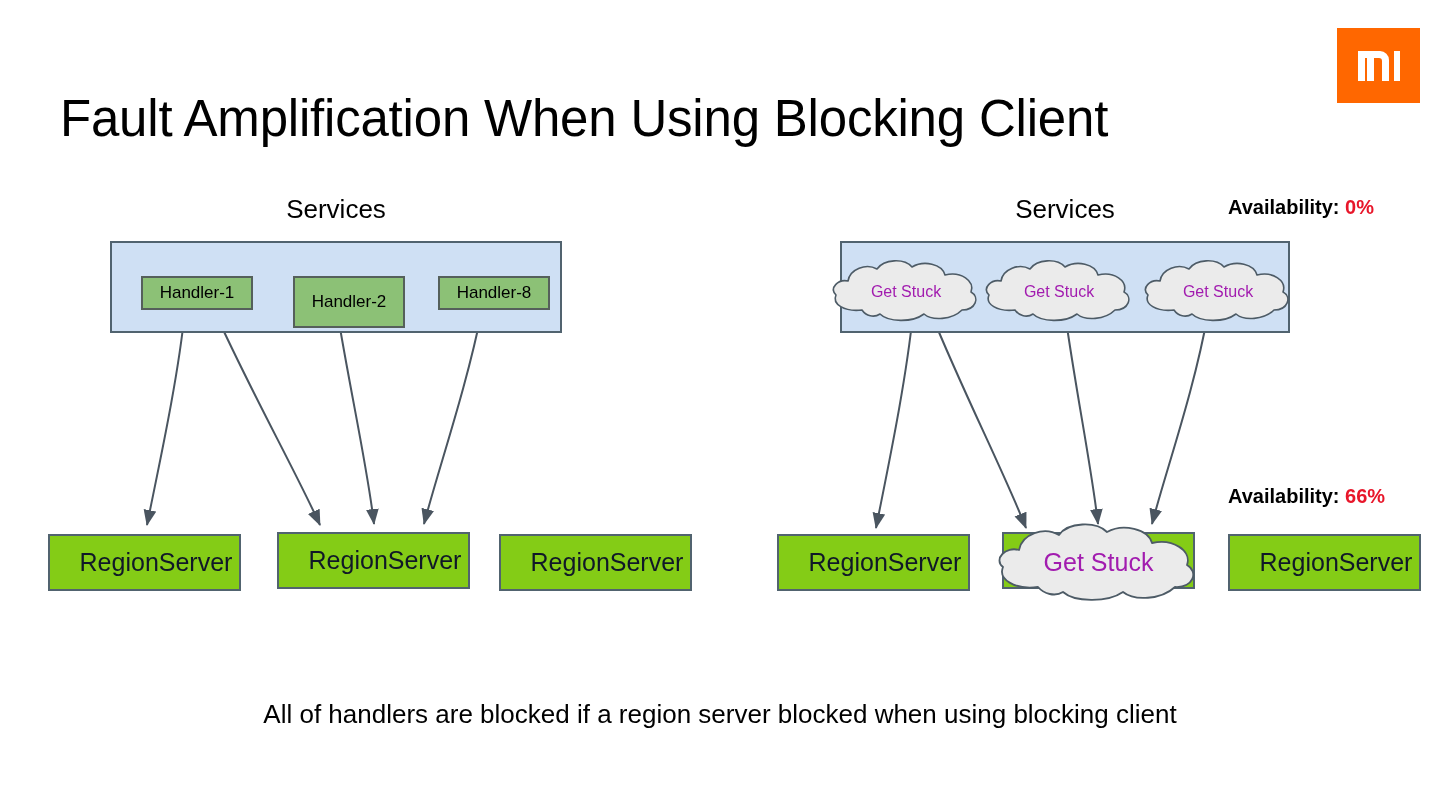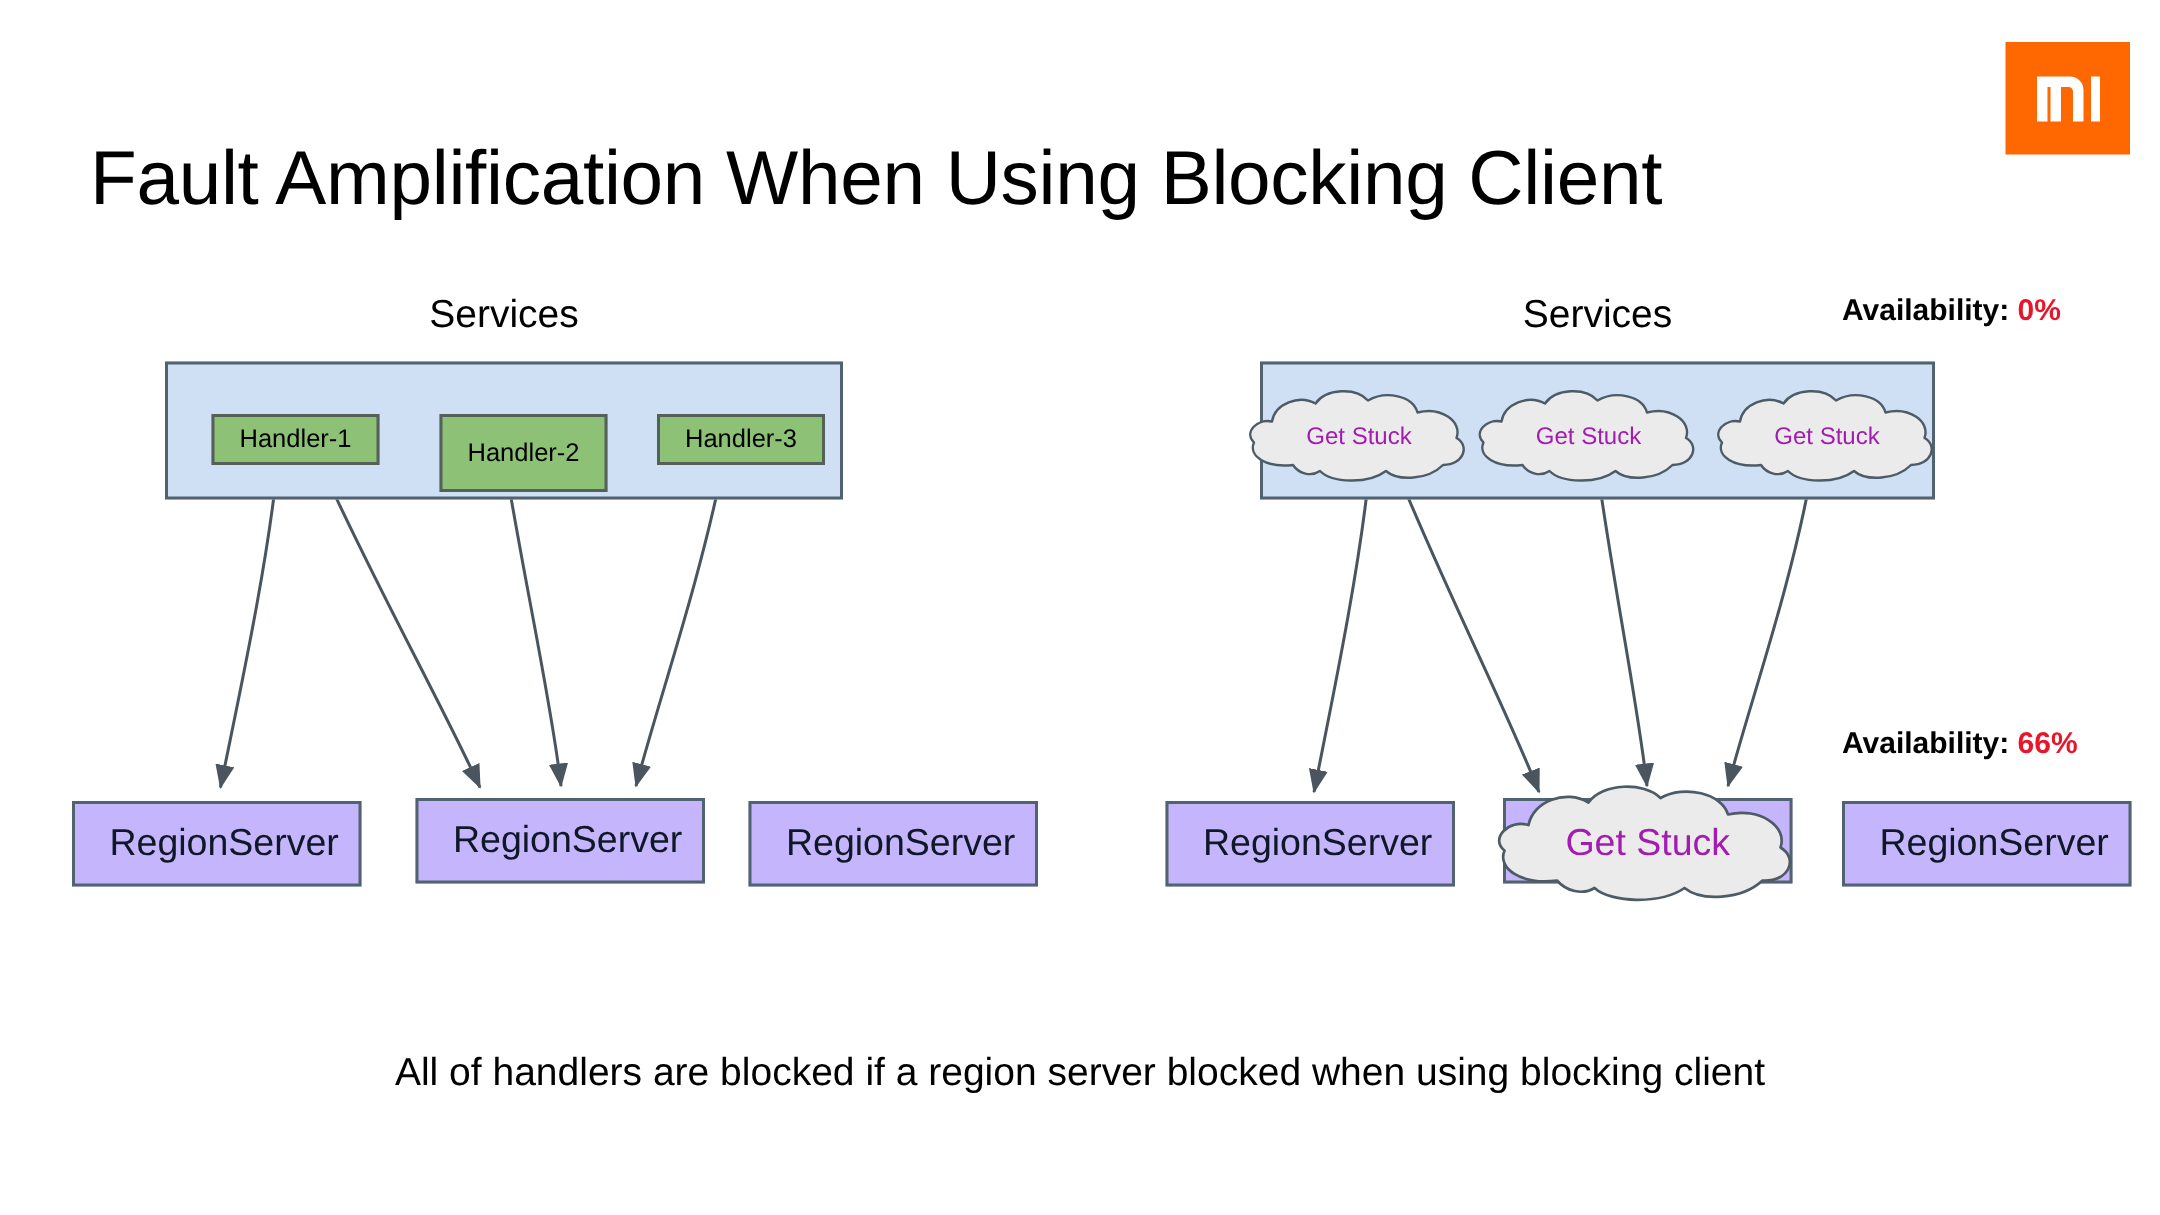--- a/index.html
+++ b/index.html
@@ -76,25 +76,26 @@
     align-items: center;
     justify-content: center;
     font-size: 17px;
     line-height: 20px;
     color: #000;
     margin-left: 12px;
   }
 
   .region-box {
     position: absolute;
-    background: #c4b5fd;
+    background: #84cc16;
     border: 2px solid #51636f;
     box-sizing: border-box;
     display: flex;
     align-items: center;
+    justify-content: center;
     font-size: 25px;
     line-height: 29px;
     color: #101828;
     padding-left: 23px;
   }
 
   
   .cloud {
     position: absolute;
   }
@@ -179,21 +180,21 @@
 
 <div class="services-box" style="left:110px; top:241px; width:452px; height:92px;"></div>
 
 <div class="handler-box" style="left:129px; top:276px; width:112px; height:34px;">
   <span>Handler-1</span>
 </div>
 <div class="handler-box" style="left:281px; top:276px; width:112px; height:52px;">
   <span>Handler-2</span>
 </div>
 <div class="handler-box" style="left:426px; top:276px; width:112px; height:34px;">
-  <span>Handler-3</span>
+  <span>Handler-8</span>
 </div>
 
 <div class="region-box" style="left:48px; top:534px; width:193px; height:57px;">
   <span>RegionServer</span>
 </div>
 <div class="region-box" style="left:277px; top:532px; width:193px; height:57px;">
   <span>RegionServer</span>
 </div>
 <div class="region-box" style="left:499px; top:534px; width:193px; height:57px;">
   <span>RegionServer</span>

